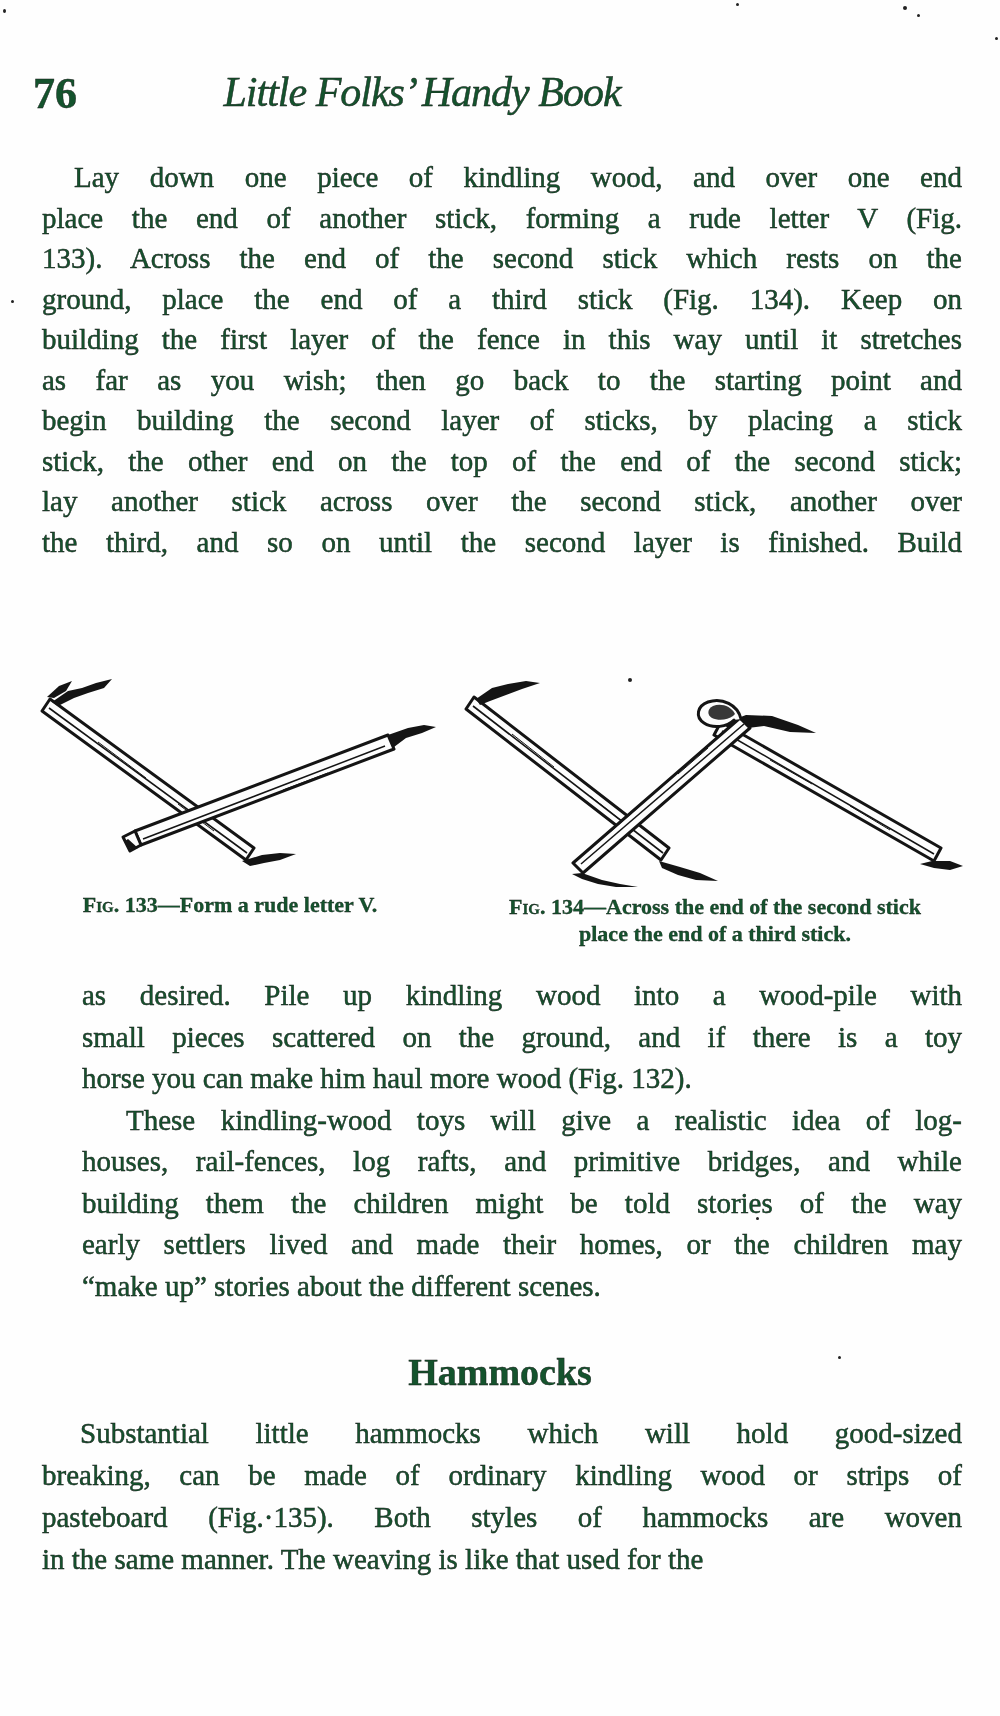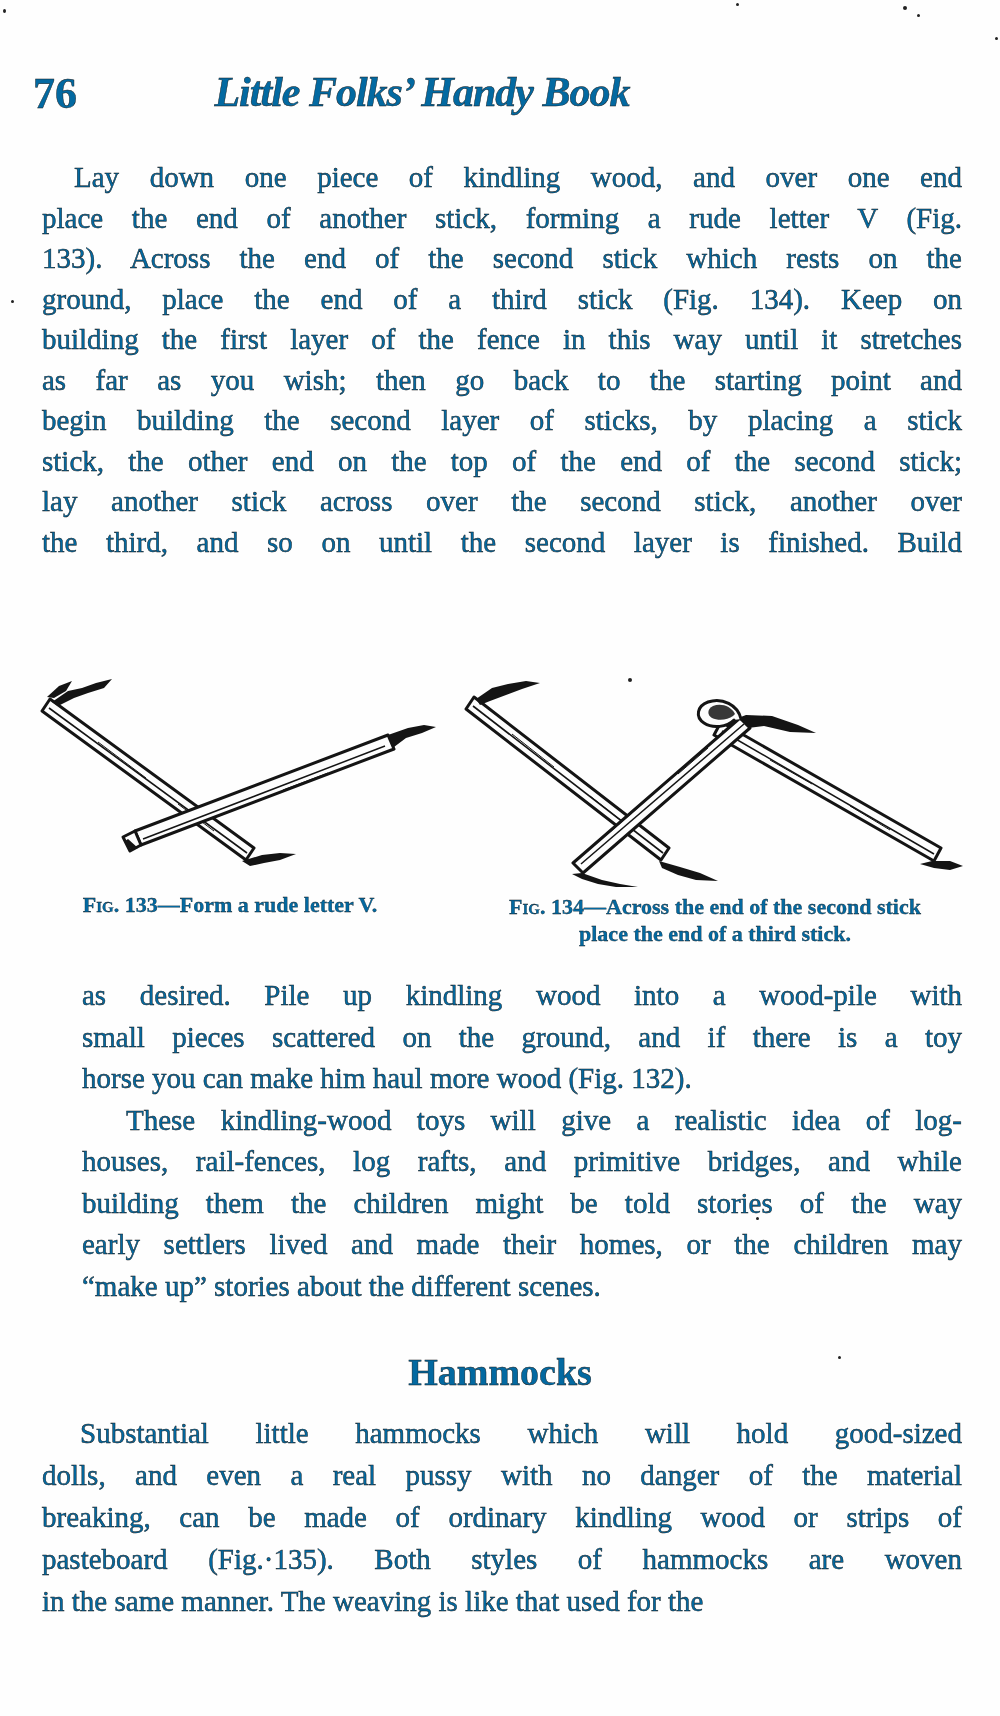--- a/index.html
+++ b/index.html
@@ -3,32 +3,32 @@
 <meta charset="utf-8">
 <style>
   html,body{margin:0;padding:0;background:#e8e8e4;}
   #page{
     position:relative;
     width:1000px;height:1716px;
     margin:0 auto;
     background:#fefefe;
     overflow:hidden;
     font-family:"Liberation Serif","DejaVu Serif",serif;
-    color:#0369a1;
+    color:#14532d;
     -webkit-text-stroke:0.45px #1a1a1a;
   }
   
   #pageno{
     position:absolute;left:33px;top:72px;
     font-size:44px;font-weight:bold;line-height:44px;
   }
   #booktitle{
     position:absolute;left:0;top:69px;width:844px;
     text-align:center;
-    font-size:42px;font-weight:bold;font-style:italic;
+    font-size:42px;font-weight:normal;font-style:italic;
     letter-spacing:-1px;line-height:46px;
   }
   
   .par{position:absolute;left:42px;width:920px;font-size:29px;}
   .ln{white-space:nowrap;text-align:justify;text-align-last:justify;}
   .ll{text-align-last:left;}
   #p1{top:157px;}
   #p1 .ln{line-height:40.5px;}
   #p23{top:975px;}
   #p23 .ln{line-height:41.5px;margin-left:40px;}
@@ -154,21 +154,20 @@
     <div class="ln">houses, rail-fences, log rafts, and primitive bridges, and while</div>
     <div class="ln">building them the children might be told stories of the way</div>
     <div class="ln">early settlers lived and made their homes, or the children may</div>
     <div class="ln ll">“make up” stories about the different scenes.</div>
   </div>
 
   <div id="heading">Hammocks</div>
 
   <div id="p4" class="par">
     <div class="ln ind4">Substantial little hammocks which will hold good-sized</div>
-    <div class="ln">dolls, and even a real pussy with no danger of the material</div>
     <div class="ln">breaking, can be made of ordinary kindling wood or strips of</div>
     <div class="ln">pasteboard (Fig.·135).  Both styles of hammocks are woven</div>
     <div class="ln ll">in the same manner.  The weaving is like that used for the</div>
   </div>
 
   <div class="speck" style="left:903px;top:6px;width:4px;height:4px;"></div>
   <div class="speck" style="left:917px;top:14px;width:3px;height:3px;"></div>
   <div class="speck" style="left:736px;top:3px;width:3px;height:3px;"></div>
   <div class="speck" style="left:3px;top:9px;width:3px;height:4px;"></div>
   <div class="speck" style="left:995px;top:37px;width:3px;height:3px;"></div>

